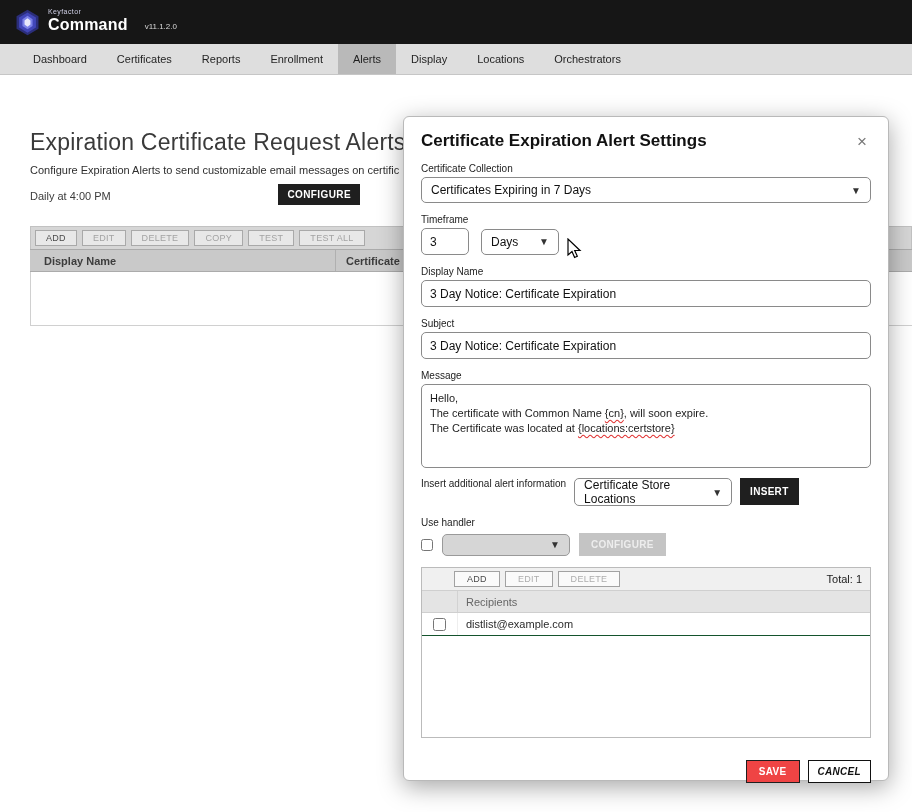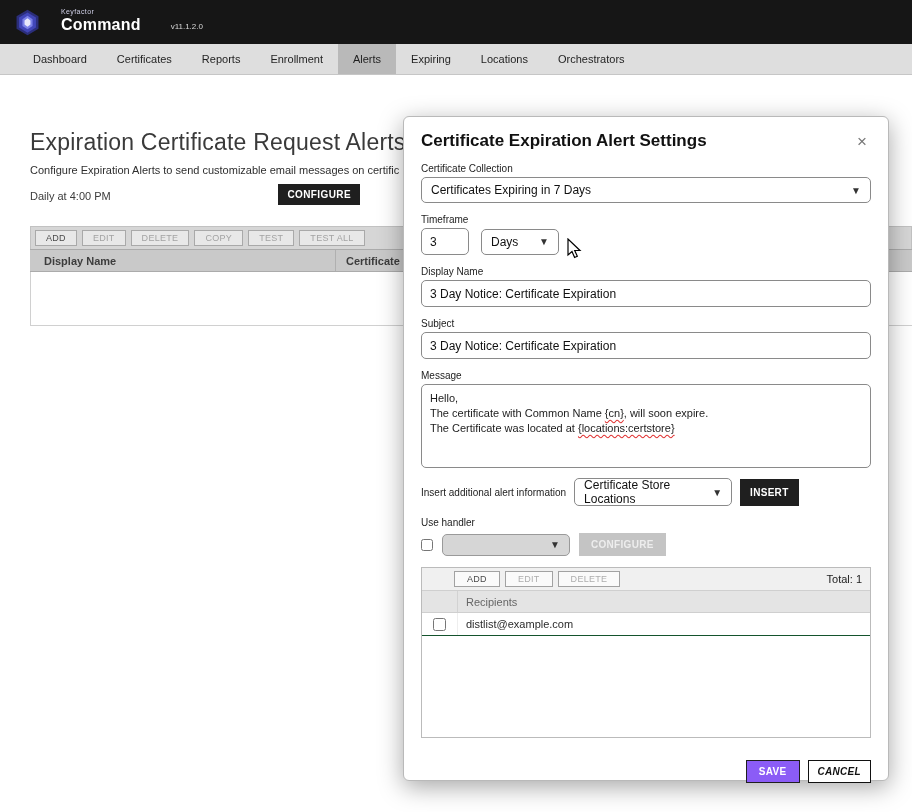--- a/index.html
+++ b/index.html
@@ -1,21 +1,21 @@
 <!DOCTYPE html>
 <html><head>
 <meta charset="utf-8">
 <style>
   * { margin:0; padding:0; box-sizing:border-box; }
   html,body { width:912px; height:812px; overflow:hidden; }
   body { font-family:"Liberation Sans", sans-serif; background:#ffffff; position:relative; }
 
   
   .topbar { height:44px; background:#161616; display:flex; align-items:center; padding:0 14px; }
-  .logo-wrap { display:flex; align-items:flex-start; gap:20px; }
+  .logo-wrap { display:flex; align-items:flex-start; gap:7px; }
   .logo-hex { width:27px; height:27px; margin-top:1px; }
   .brand-col { display:flex; flex-direction:column; line-height:1; }
   .brand-top { color:#cfcfe6; font-size:7px; letter-spacing:0.4px; margin-bottom:2px; }
   .brand-main { color:#ffffff; font-size:16px; font-weight:bold; letter-spacing:0.2px; }
   .version { color:#d8d8d8; font-size:8px; margin-left:10px; margin-top:14px; }
 
   
   .navbar { height:31px; background:#dedede; display:flex; align-items:stretch; padding-left:18px; border-bottom:1px solid #c6c6c6; }
   .nav-item { display:flex; align-items:center; padding:0 15px; font-size:11px; color:#1f1f1f; cursor:pointer; }
   .nav-item.active { background:#b9b9b9; }
@@ -55,21 +55,21 @@
   .selectbox.mid { width:158px; height:28px; }
   .selectbox.disabled { width:128px; height:22px; background:#d6d6d6; border:1px solid #9a9a9a; color:#777; }
 
   .txt-input { border:1px solid #8a8a8a; border-radius:5px; height:27px; width:100%; font-size:12px; color:#111; padding:0 8px; font-family:"Liberation Sans", sans-serif; }
   .num-input { width:48px; }
   .tf-row { display:flex; gap:12px; align-items:center; }
 
   .msg-box { border:1px solid #8a8a8a; border-radius:5px; height:84px; width:100%; font-size:11px; color:#1c1c1c; padding:6px 8px; line-height:1.35; cursor:text; }
   .squiggle { text-decoration:underline wavy #e03131; text-decoration-skip-ink:none; text-underline-offset:2px; }
 
-  .insert-row { display:flex; align-items:center; gap:8px; margin-top:10px; }
+  .insert-row { display:flex; align-items:flex-start; gap:8px; margin-top:10px; }
   .insert-label { font-size:10px; color:#222; }
   .insert-btn { background:#1f1f1f; color:#fff; border:none; font-size:10px; font-weight:bold; letter-spacing:0.3px; padding:8px 10px; cursor:pointer; }
 
   .handler-row { display:flex; align-items:center; gap:9px; margin-top:5px; }
   .handler-row input[type=checkbox] { width:12px; height:12px; }
   .cfg-disabled { background:#c4c4c4; color:#ededed; border:none; font-size:10px; font-weight:bold; letter-spacing:0.3px; padding:6px 12px; cursor:default; }
 
   .rec-grid { margin-top:11px; border:1px solid #bbbbbb; height:171px; background:#fff; display:flex; flex-direction:column; }
   .rec-toolbar { background:#f0f0f0; display:flex; align-items:center; gap:5px; padding:3px 8px 3px 32px; }
   .rec-btn { font-size:9px; letter-spacing:0.3px; padding:2px 12px; background:#fafafa; border:1px solid #a2a2a2; color:#4a4a4a; cursor:pointer; }
@@ -77,21 +77,21 @@
   .rec-total { margin-left:auto; font-size:11px; color:#222; }
   .rec-header { background:#e4e4e4; border-top:1px solid #cfcfcf; border-bottom:1px solid #cfcfcf; display:flex; height:23px; align-items:center; }
   .rec-cb-col { width:36px; height:100%; border-right:1px solid #d2d2d2; display:flex; align-items:center; justify-content:center; }
   .rec-head-label { padding-left:8px; font-size:11px; color:#666; }
   .rec-row { display:flex; height:23px; align-items:center; border-bottom:1px solid #14532d; }
   .rec-row .rec-cb-col { border-right:1px solid #eee; }
   .rec-cell { padding-left:8px; font-size:11px; color:#2b2b2b; }
   .rec-empty { flex:1; }
 
   .modal-footer { display:flex; justify-content:flex-end; gap:8px; margin-top:22px; }
-  .save-btn { background:#8b5cf6; color:#fff; border:1px solid #1f1f1f; font-size:10px; font-weight:bold; letter-spacing:0.3px; padding:5px 12px; cursor:pointer; }
+  .save-btn { background:#ef4444; color:#fff; border:1px solid #1f1f1f; font-size:10px; font-weight:bold; letter-spacing:0.3px; padding:5px 12px; cursor:pointer; }
   .cancel-btn { background:#fff; color:#111; border:1px solid #111; font-size:10px; font-weight:bold; letter-spacing:0.3px; padding:5px 9px; cursor:pointer;font-style:italic; }
 
   .cursor-icon { position:absolute; left:566px; top:238px; z-index:30; pointer-events:none; }
 </style>
 </head>
 <body>
 
 <header class="topbar">
   <div class="logo-wrap">
     <svg class="logo-hex" viewBox="0 0 32 32">
@@ -107,21 +107,21 @@
     <span class="version">v11.1.2.0</span>
   </div>
 </header>
 
 <nav class="navbar">
   <div class="nav-item">Dashboard</div>
   <div class="nav-item">Certificates</div>
   <div class="nav-item">Reports</div>
   <div class="nav-item">Enrollment</div>
   <div class="nav-item active">Alerts</div>
-  <div class="nav-item">Expiring</div>
+  <div class="nav-item">Display</div>
   <div class="nav-item">Locations</div>
   <div class="nav-item">Orchestrators</div>
 </nav>
 
 <main class="page">
   <div class="page-title-row">
     <h1 class="page-title">Expiration Certificate Request Alerts</h1>
     <span class="help-icon">?</span>
   </div>
   <p class="subtitle">Configure Expiration Alerts to send customizable email messages on certific</p>

